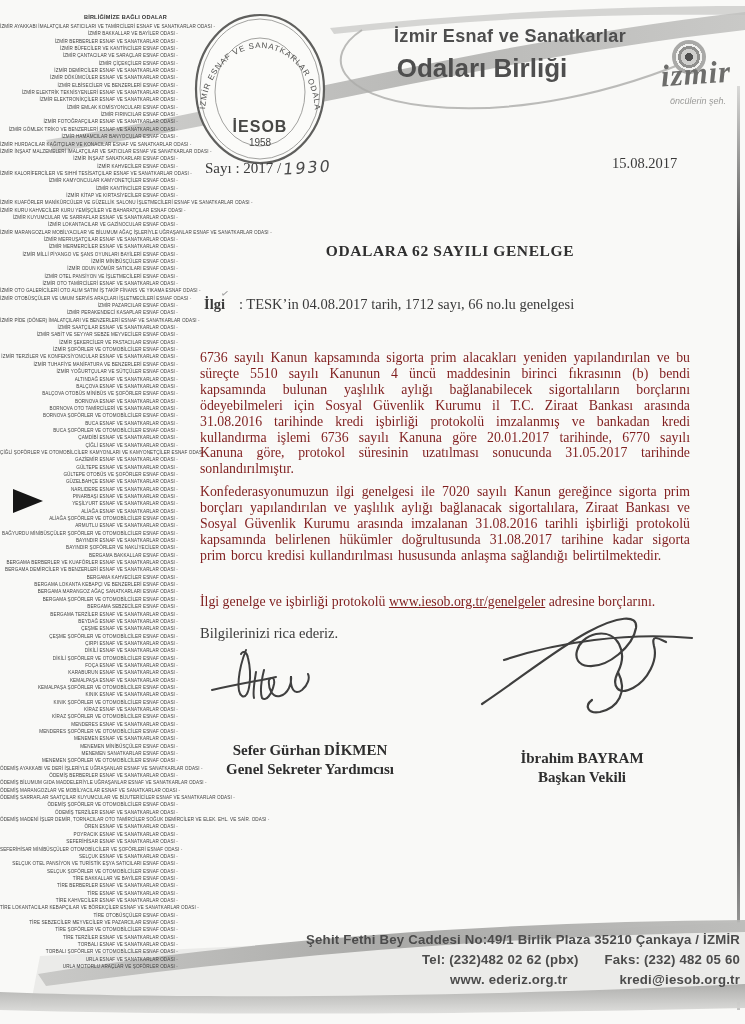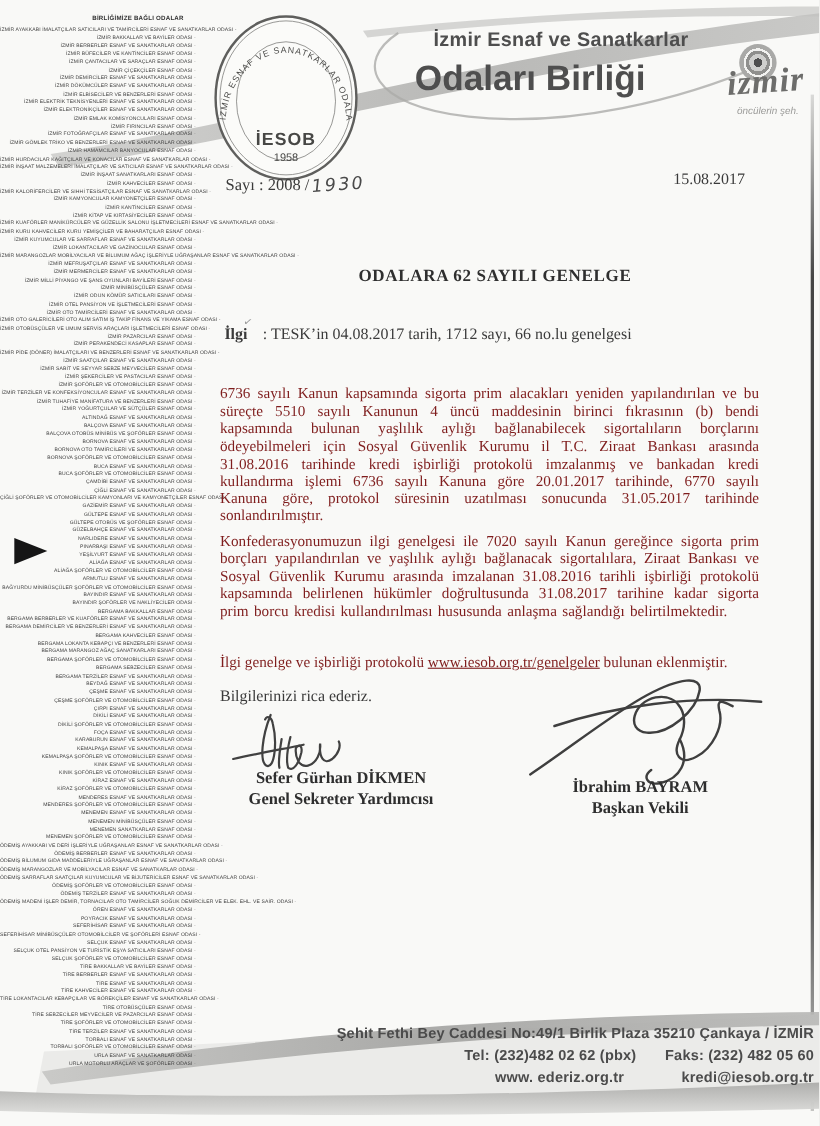--- a/index.html
+++ b/index.html
@@ -21,21 +21,21 @@
   .sb-head{font-size:5.6px;font-weight:bold;letter-spacing:.2px;padding-right:14px;margin-bottom:3px;color:#333;}
   .sb-list{padding-right:3px;}
   .sb-item{font-size:4.6px;line-height:7.35px;white-space:nowrap;letter-spacing:.1px;}
   .sb-item::after{content:" -";color:#777;}
   
   .seal{position:absolute;left:186px;top:10px;width:148px;height:158px;z-index:4;}
   
   .org-title{position:absolute;left:342px;top:26px;width:336px;z-index:4;text-align:center;
     font-family:"Liberation Sans",sans-serif;font-weight:bold;color:#4e4e4e;}
   .org-title .l1{font-size:18px;letter-spacing:.3px;}
-  .org-title .l2{font-size:32px;margin-top:6px;transform:translateX(-28px);}
+  .org-title .l2{font-size:26px;margin-top:6px;transform:translateX(-28px);}
   
   .izmir-logo{position:absolute;left:646px;top:40px;width:99px;height:80px;z-index:4;}
   .izmir-circles{position:absolute;left:26px;top:0px;width:34px;height:34px;border-radius:50%;
     background:radial-gradient(circle at 50% 50%, #4f4f4f 0 4px, #cfcfcd 4px 8px, #8f8f8d 8px 11px, #f2f2f0 11px 13px, #a9a9a7 13px 17px);}
   .izmir-word{position:absolute;left:2px;top:16px;width:96px;text-align:center;
     font-family:"Liberation Serif",serif;font-style:italic;font-weight:bold;font-size:31px;color:#6d6d6b;
     transform:rotate(-4deg);letter-spacing:1px;}
   .izmir-slogan{position:absolute;left:24px;top:56px;font-family:"Liberation Sans",sans-serif;
     font-size:9px;color:#9a9a98;font-style:italic;}
   
@@ -50,21 +50,21 @@
   .para{position:absolute;left:200px;width:490px;z-index:4;font-size:13.8px;line-height:15.9px;
     text-align:justify;word-spacing:2.6px;color:#7f1d1d;}
   .p1{top:350px;}
   .p2{top:484px;word-spacing:1.4px;}
   .p3{top:594px;text-align:left;word-spacing:normal;}
   .p3 .link{text-decoration:underline;}
   .closing{position:absolute;left:200px;top:625px;z-index:4;font-size:14.5px;}
   
   .sig-svg-left{position:absolute;left:208px;top:644px;z-index:4;}
   .sig-svg-right{position:absolute;left:468px;top:608px;z-index:4;}
-  .sig-block{position:absolute;width:240px;z-index:4;text-align:center;font-weight:bold;color:#2e2e2e;}
+  .sig-block{position:absolute;width:240px;z-index:4;text-align:center;font-weight:bold;color:#2e2e2e;margin-top:42px;}
   .sig-block .nm{font-size:15px;}
   .sig-block .ti{font-size:15px;margin-top:2px;}
   .sig-left{left:190px;top:700px;}
   .sig-right{left:462px;top:708px;}
   
   .footer-text{position:absolute;left:240px;top:930px;width:500px;z-index:4;text-align:right;
     font-family:"Liberation Sans",sans-serif;font-weight:bold;color:#4b4b4b;}
   .footer-text .fl{font-size:13.2px;line-height:20px;letter-spacing:.2px;}
   .footer-text .gap{display:inline-block;width:26px;}
   .seal text{font-family:"Liberation Sans",sans-serif;}
@@ -252,36 +252,36 @@
     <div class="l2">Odaları Birliği</div>
   </div>
 
   <div class="izmir-logo">
     <div class="izmir-circles"></div>
     <div class="izmir-word">izmir</div>
     <div class="izmir-slogan">öncülerin şeh.</div>
   </div>
 
   <div class="sayi-line">
-    <span>Sayı : 2008 /</span><span class="sayi-hand">1930</span>
+    <span>Sayı : 2017 /</span><span class="sayi-hand">1930</span>
   </div>
   <div class="date">15.08.2017</div>
 
   <div class="subject">ODALARA 62 SAYILI GENELGE</div>
 
   <div class="tick-artifact">✓</div>
 
   <div class="ilgi">
     <span class="lbl">İlgi</span><span>: TESK’in 04.08.2017 tarih, 1712 sayı, 66 no.lu genelgesi</span>
   </div>
 
   <div class="para p1">6736 sayılı Kanun kapsamında sigorta prim alacakları yeniden yapılandırılan ve bu süreçte 5510 sayılı Kanunun 4 üncü maddesinin birinci fıkrasının (b) bendi kapsamında bulunan yaşlılık aylığı bağlanabilecek sigortalıların borçlarını ödeyebilmeleri için Sosyal Güvenlik Kurumu il T.C. Ziraat Bankası arasında 31.08.2016 tarihinde kredi işbirliği protokolü imzalanmış ve bankadan kredi kullandırma işlemi 6736 sayılı Kanuna göre 20.01.2017 tarihinde, 6770 sayılı Kanuna göre, protokol süresinin uzatılması sonucunda 31.05.2017 tarihinde sonlandırılmıştır.</div>
   <div class="para p2">Konfederasyonumuzun ilgi genelgesi ile 7020 sayılı Kanun gereğince sigorta prim borçları yapılandırılan ve yaşlılık aylığı bağlanacak sigortalılara, Ziraat Bankası ve Sosyal Güvenlik Kurumu arasında imzalanan 31.08.2016 tarihli işbirliği protokolü kapsamında belirlenen hükümler doğrultusunda 31.08.2017 tarihine kadar sigorta prim borcu kredisi kullandırılması hususunda anlaşma sağlandığı belirtilmektedir.</div>
   <div class="para p3">
-    <span>İlgi genelge ve işbirliği protokolü </span><span class="link">www.iesob.org.tr/genelgeler</span><span> bulunan eklenmiştir.</span>
+    <span>İlgi genelge ve işbirliği protokolü </span><span class="link">www.iesob.org.tr/genelgeler</span><span> adresine borçlarını.</span>
   </div>
   <div class="closing">Bilgilerinizi rica ederiz.</div>
 
   <svg class="sig-svg-left" width="130" height="62" viewBox="0 0 130 62">
     <g fill="none" stroke="#2d2d2d" stroke-width="2" stroke-linecap="round" opacity="0.9">
       <path d="M4,46 C30,40 55,36 68,33"></path>
       <path d="M38,6 C30,26 28,48 34,52 C42,56 44,30 40,14 C39,8 35,6 33,10"></path>
       <path d="M48,28 C46,40 45,50 46,54 M56,26 C53,38 52,48 54,54 C58,58 64,50 66,40 C67,34 64,32 61,36 C60,44 64,54 72,52 C80,50 84,40 83,32 C82,44 86,52 94,46 C100,41 102,34 100,30"></path>
     </g>
   </svg>

